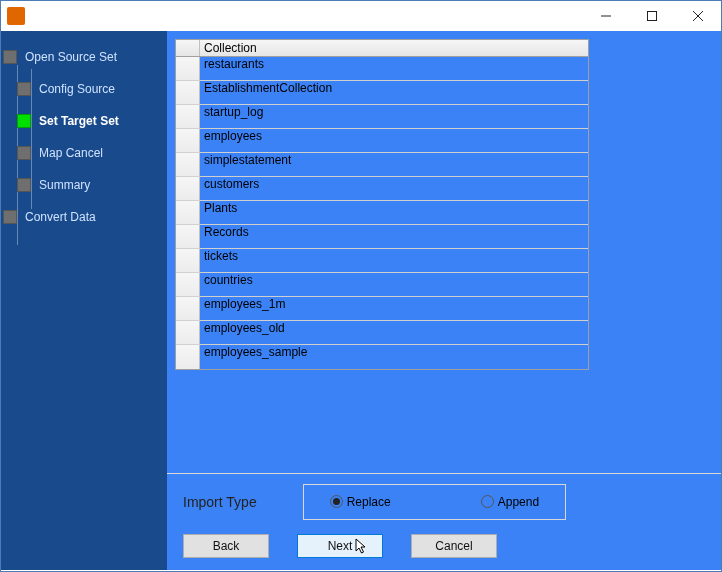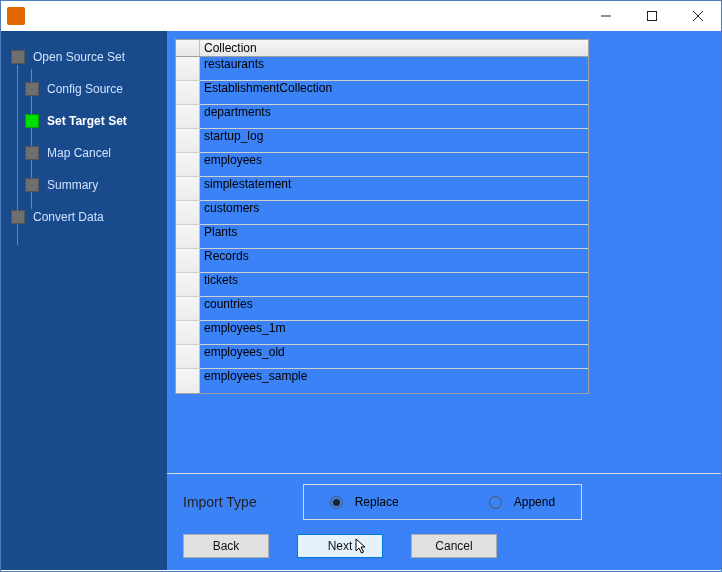--- a/index.html
+++ b/index.html
@@ -38,21 +38,21 @@
     display: flex;
     height: calc(100% - 31px);
   }
   .sidebar {
     width: 166px;
     background: #184a8c;
     color: #fff;
     padding: 10px 0 0 0;
     position: relative;
   }
-  .tree { position: relative; padding-left: 8px; }
+  .tree { position: relative; padding-left: 0; }
   .tree-line-main {
     position: absolute;
     left: 16px; top: 24px; height: 180px;
     border-left: 1px solid #6789b5;
   }
   .tree-line-sub {
     position: absolute;
     left: 30px; top: 28px; height: 140px;
     border-left: 1px solid #6789b5;
   }
@@ -144,21 +144,21 @@
   }
   .import-label { font-size: 14px; color: #222; }
   .radio-group {
     border: 1px solid #d8d8d8;
     padding: 10px 26px;
     display: flex;
     gap: 90px;
     flex: 0 0 auto;
     margin-left: 6px;
   }
-  .radio-item { display: flex; align-items: center; gap: 12px; font-size: 12px; }
+  .radio-item { display: flex; align-items: flex-start; gap: 4px; font-size: 12px; }
   .radio-dot {
     width: 13px; height: 13px;
     border: 1px solid #555; border-radius: 50%;
     display: flex; align-items: center; justify-content: center;
   }
   .radio-dot.selected::after {
     content: ""; width: 7px; height: 7px; background: #222; border-radius: 50%;
   }
   .button-bar {
     display: flex;
@@ -254,24 +254,20 @@
             <div class="grid-row">
               <div class="rh"></div>
               <div class="cell">restaurants</div>
             </div>
             <div class="grid-row">
               <div class="rh"></div>
               <div class="cell">EstablishmentCollection</div>
             </div>
             <div class="grid-row">
               <div class="rh"></div>
-              <div class="cell">departments</div>
-            </div>
-            <div class="grid-row">
-              <div class="rh"></div>
               <div class="cell">startup_log</div>
             </div>
             <div class="grid-row">
               <div class="rh"></div>
               <div class="cell">employees</div>
             </div>
             <div class="grid-row">
               <div class="rh"></div>
               <div class="cell">simplestatement</div>
             </div>

